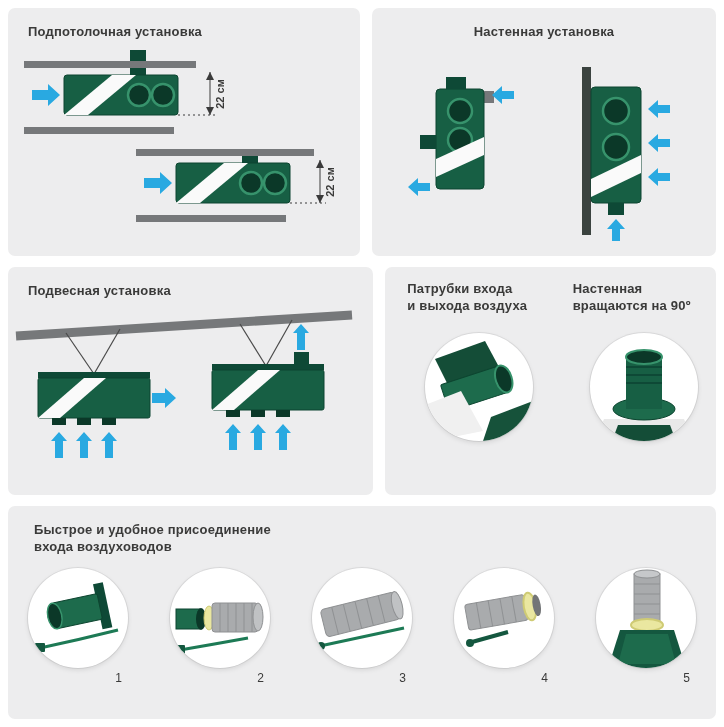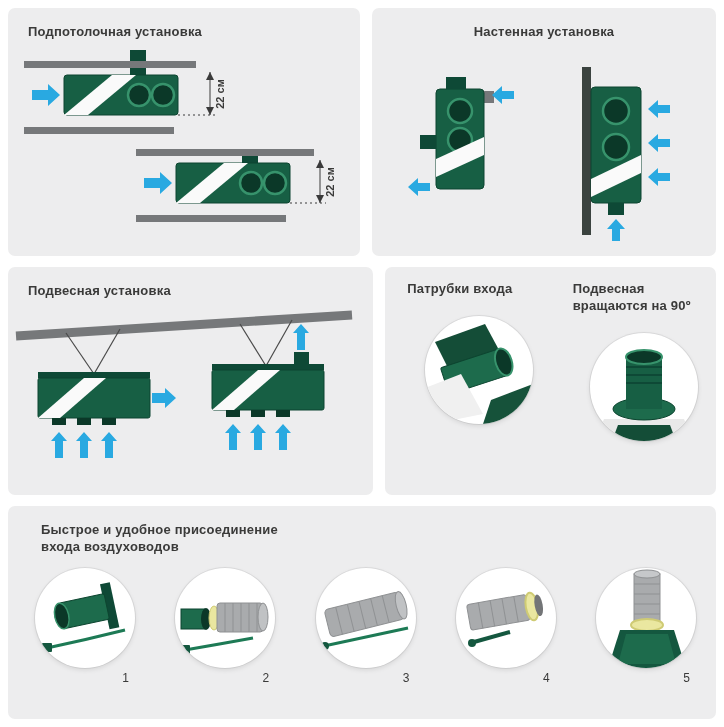--- a/index.html
+++ b/index.html
@@ -7,21 +7,21 @@
   body { padding:8px; overflow:hidden; }
   .grid { display:flex; flex-direction:column; gap:11px; }
   .row { display:flex; gap:12px; }
   .panel { background:#ededee; border-radius:7px; position:relative; overflow:hidden; }
   .panel-title { font-size:13px; font-weight:bold; color:#3a3a39; letter-spacing:.2px; line-height:1.3; }
   .pad-title { padding:16px 20px 0 20px; }
   .p-ceiling { width:352px; height:248px; }
   .p-wall { width:344px; height:248px;text-align:center; }
   .p-suspended { width:380px; height:228px; }
   .p-spigots { width:344px; height:228px; }
-  .p-flexible { width:708px; height:213px;padding-left:7px; }
+  .p-flexible { width:708px; height:213px; }
   .illu { display:block; margin-top:6px; }
   .photo { border-radius:50%; background:#ffffff; box-shadow:0 0 0 1px rgba(0,0,0,.07), 0 2px 5px rgba(0,0,0,.10); overflow:hidden; }
   .photo svg { display:block; }
   .spigot-cols { display:flex; gap:22px; padding:14px 0 0 22px; }
   .spigot-col { width:148px; display:flex; flex-direction:column; }
   .spigot-col .photo { width:108px; height:108px; margin:18px auto 0 auto; }
   .steps-row { display:flex; justify-content:space-between; padding:12px 20px 0 20px; }
   .step { display:flex; flex-direction:column; width:100px; }
   .step .photo { width:100px; height:100px; }
   .step-number { font-size:12px; color:#3a3a39; text-align:right; padding-right:6px; margin-top:3px; }
@@ -136,36 +136,37 @@
           <polygon points="275,118 267,127 271,127 271,144 279,144 279,127 283,127" fill="#29a9e1"></polygon>
         </g>
       </svg>
     </div>
 
     <div class="panel p-spigots">
       <div class="spigot-cols">
         <div class="spigot-col">
           <div class="panel-title">
             <div>Патрубки входа</div>
+            <div>и выхода воздуха</div>
           </div>
           <div class="photo">
             <svg width="108" height="108" viewBox="0 0 108 108">
               <polygon points="10,26 60,8 74,34 24,54" fill="#144d37"></polygon>
               <g transform="rotate(-18 54 54)">
                 <rect x="18" y="40" width="62" height="28" rx="2" fill="#1d6b4c" stroke="#0d4530"></rect>
                 <ellipse cx="80" cy="54" rx="8" ry="14" fill="#0b3828" stroke="#37936c" stroke-width="2"></ellipse>
               </g>
               <polygon points="0,72 36,58 58,98 8,108" fill="#f0f0f0"></polygon>
               <polygon points="66,84 108,68 108,108 58,108" fill="#16523a"></polygon>
             </svg>
           </div>
         </div>
         <div class="spigot-col">
           <div class="panel-title">
-            <div>Подвесная</div>
+            <div>Настенная</div>
             <div>вращаются на 90º</div>
           </div>
           <div class="photo">
             <svg width="108" height="108" viewBox="0 0 108 108">
               <polygon points="14,86 94,86 102,108 6,108" fill="#e9e9e9"></polygon>
               <ellipse cx="54" cy="76" rx="31" ry="11" fill="#1d6b4c" stroke="#0d4530"></ellipse>
               <rect x="36" y="24" width="36" height="52" fill="#175f44"></rect>
               <line x1="36" y1="34" x2="72" y2="34" stroke="#0e4936" stroke-width="2"></line>
               <line x1="36" y1="42" x2="72" y2="42" stroke="#0e4936" stroke-width="2"></line>
               <line x1="36" y1="50" x2="72" y2="50" stroke="#0e4936" stroke-width="2"></line>

